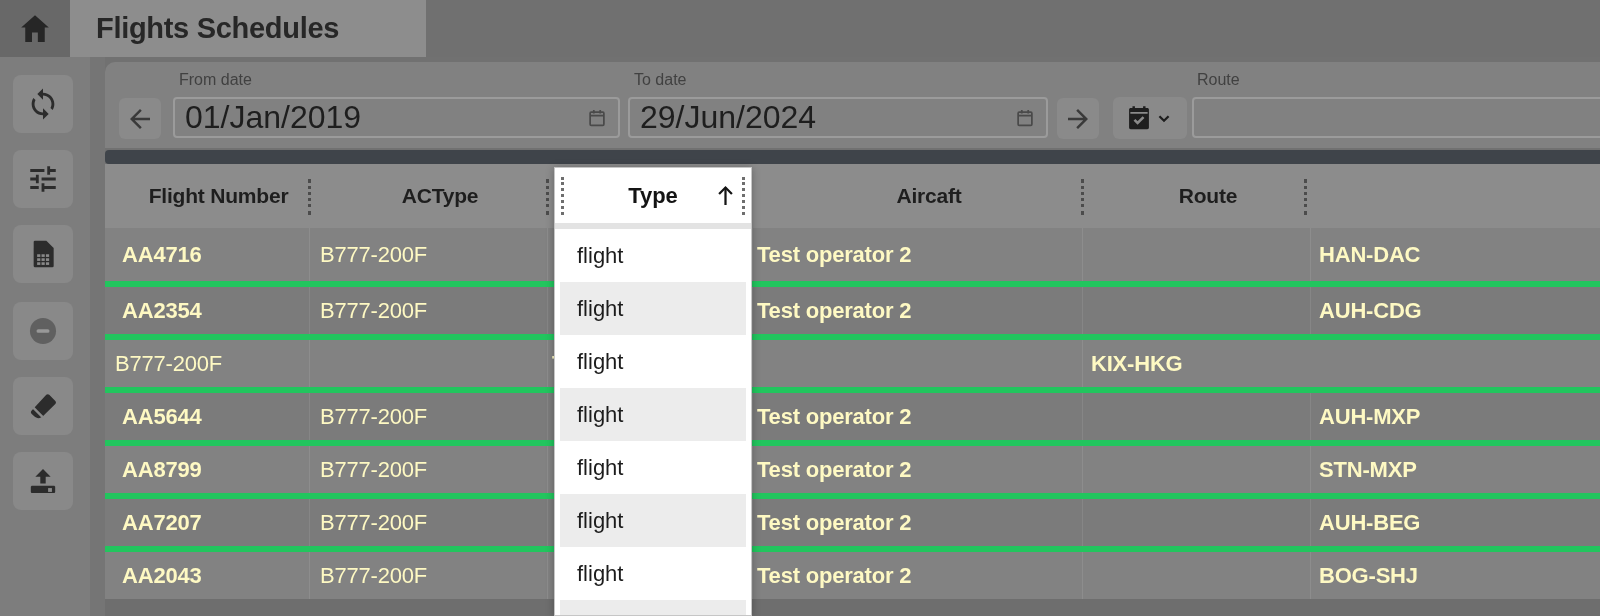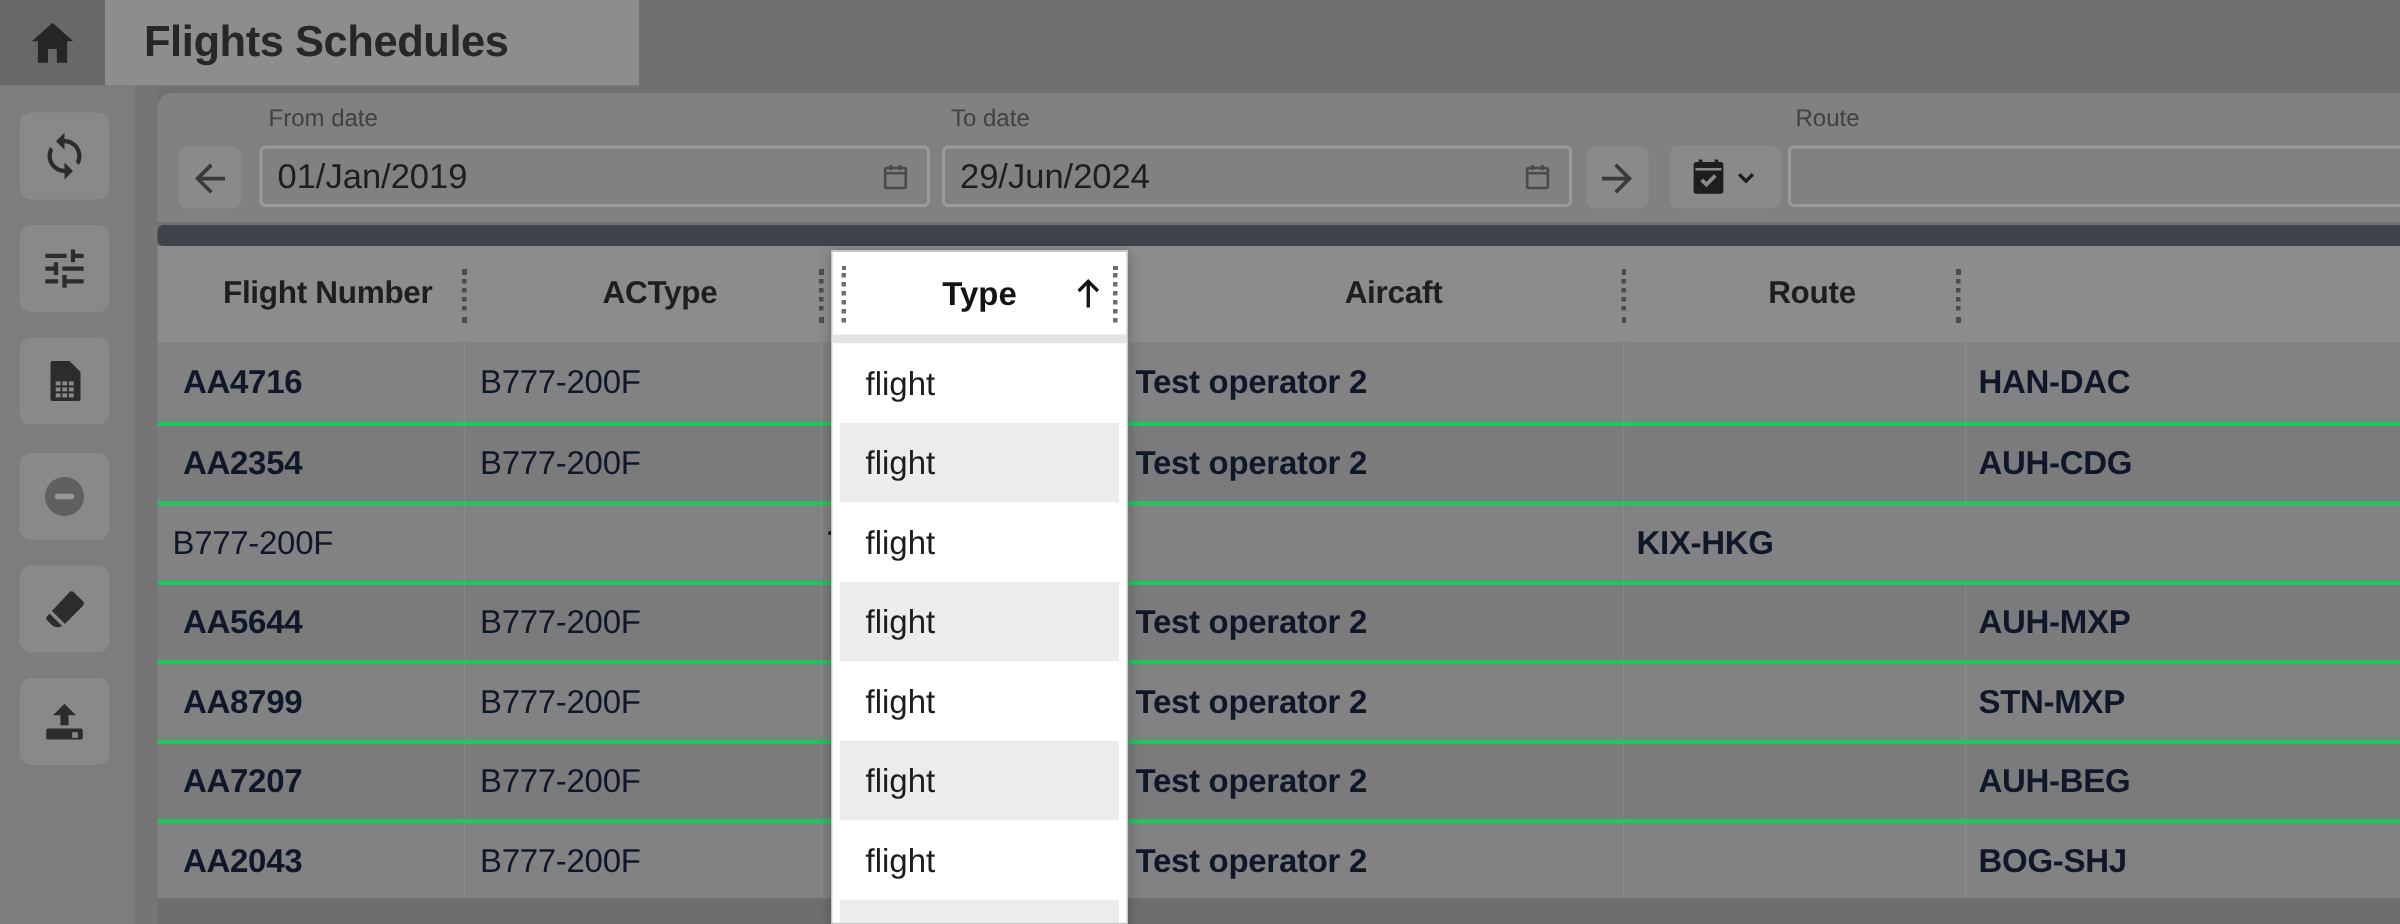--- a/index.html
+++ b/index.html
@@ -22,21 +22,21 @@
   .gutter  { position:absolute; left:90px; top:57px; width:15px; height:559px; background:#757575; }
   .side-btn { position:absolute; left:13px; width:60px; height:58px; background:#898989;
     border:none; border-radius:8px; display:flex; align-items:center; justify-content:center;
     color:#2c2c2c; cursor:pointer; }
 
   
   .filter-panel { position:absolute; left:105px; top:62px; width:1495px; height:86px;
     background:#818181; border-top-left-radius:10px; overflow:hidden; }
   .fp-label { position:absolute; top:9px; font-size:16px; color:#414141; }
   .fp-input { position:absolute; top:35px; height:41px; border:2px solid #9b9b9b; border-radius:4px;
-    display:flex; align-items:center; padding:0 10px; font-size:23px; color:#1e1e1e;
+    display:flex; align-items:center; padding:0 10px; font-size:32px; color:#1e1e1e;
     background:transparent; cursor:text; }
   .fp-input .val { flex:1; white-space:nowrap; overflow:hidden; }
   .icon-btn { position:absolute; background:#8a8a8a; border:none; border-radius:6px;
     display:flex; align-items:center; justify-content:center; color:#3a3a3a; cursor:pointer; }
 
   
   .dark-strip { position:absolute; left:105px; top:150px; width:1495px; height:14px;
     background:#3f444a; border-top-left-radius:4px; border-bottom-left-radius:4px; }
 
   
@@ -45,22 +45,22 @@
   .thead { height:64px; background:#8c8c8c; }
   .th { position:relative; display:flex; align-items:center; justify-content:center;
     font-weight:bold; font-size:21px; color:#1e1e1e; letter-spacing:-0.2px; cursor:pointer;margin-left:22px; }
   .th.sep::after { content:""; position:absolute; right:-1px; top:15px; height:36px; width:0;
     border-left:3px dotted #4c4c4c; }
   .th.sep-end::before { content:""; position:absolute; right:4px; top:15px; height:36px; width:0;
     border-left:3px dotted #4c4c4c; }
   .trow { height:53px; position:relative; cursor:pointer; }
   .trow:nth-child(odd)  { background:#828282; }
   .trow:nth-child(even) { background:#7b7b7b; }
-  .trow:not(:first-child) { border-top:3px solid #22c55e; }
-  .td { display:flex; align-items:center; font-size:22px; color:#0f172a; letter-spacing:-0.2px;
+  .trow:not(:first-child) { border-top:6px solid #22c55e; }
+  .td { display:flex; align-items:center; font-size:22px; color:#fef9c3; letter-spacing:-0.2px;
     border-right:1px solid rgba(255,255,255,0.09); overflow:hidden; }
   .td.c6 { border-right:none; }
   .td.c1 { font-weight:bold; padding-left:17px; }
   .td.c2 { padding-left:10px; }
   .td.c4 { font-weight:bold; padding-left:4px; }
   .td.c6 { font-weight:bold; padding-left:8px; }
   .tfoot { position:absolute; left:105px; top:599px; width:1495px; height:17px; background:#6e6e6e; }
 
   
   .popup { position:absolute; left:554px; top:167px; width:198px; height:449px;

